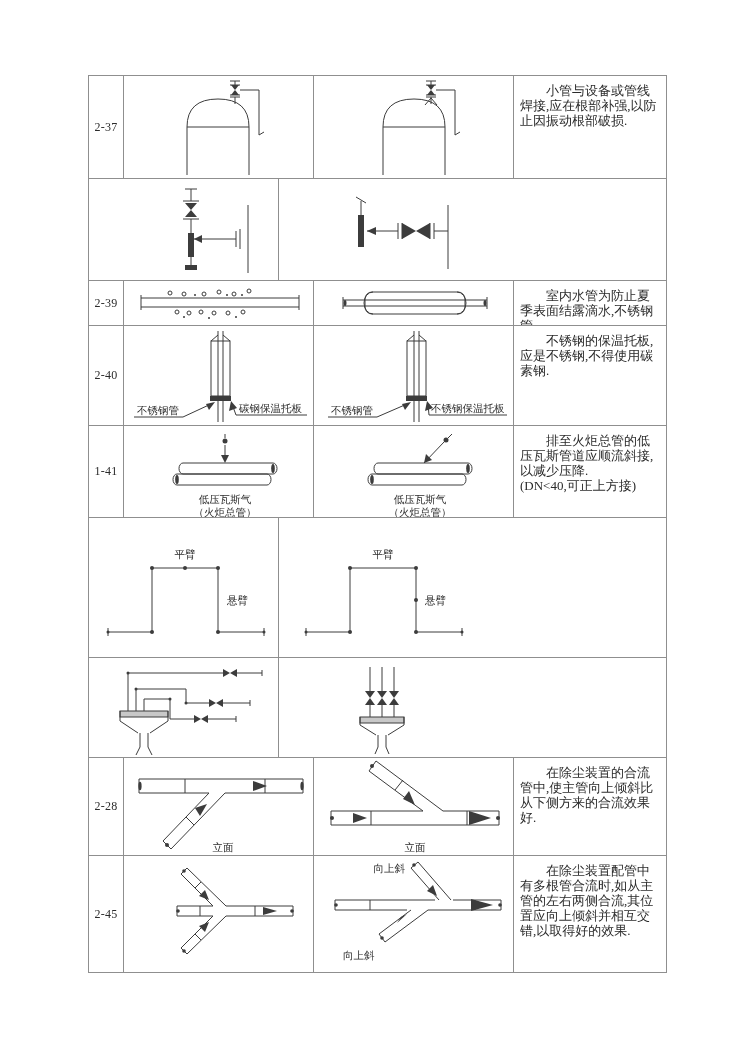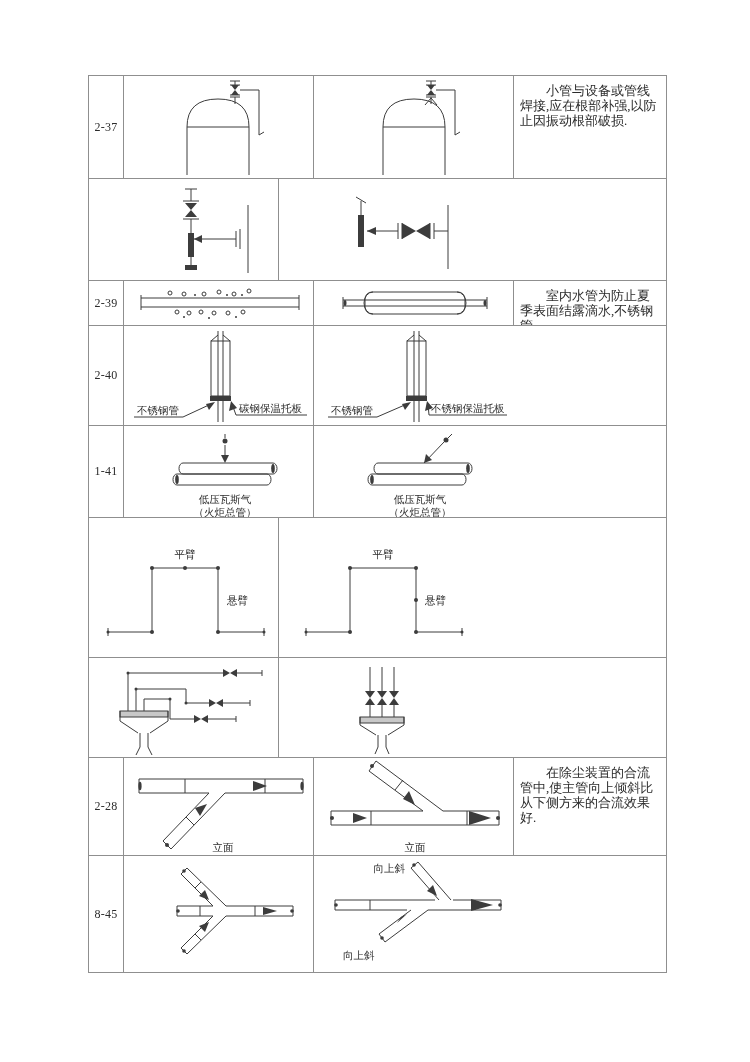--- a/index.html
+++ b/index.html
@@ -198,20 +198,23 @@
             <line x1="7" y1="90" x2="56" y2="90"></line>
             <line x1="56" y1="90" x2="86" y2="77"></line>
             <path class="f" d="M90,75 L81,77 L84,83 Z"></path>
             <text x="110" y="85">不锈钢保温托板</text>
             <line x1="108" y1="88" x2="186" y2="88"></line>
             <line x1="108" y1="88" x2="107" y2="77"></line>
             <path class="f" d="M106,74 L104,84 L112,81 Z"></path>
           </g>
         </svg>
       </div>
+      <div class="cell c-note">
+          <div class="note-text">　　不锈钢的保温托板,应是不锈钢,不得使用碳素钢.</div>
+        </div>
     </div>
 
     <div class="row" style="height:92px">
       <div class="cell c-num">
           <span>1-41</span>
         </div>
       <div class="cell c-d1">
         <svg class="dg" width="188" height="90" viewBox="0 0 188 90">
           <line x1="58" y1="36" x2="148" y2="36"></line>
             <line x1="58" y1="47" x2="148" y2="47"></line>
@@ -246,20 +249,24 @@
             <ellipse class="f" cx="52" cy="52.5" rx="1.8" ry="4.5"></ellipse>
             <line x1="104" y1="36" x2="124" y2="15"></line>
             <path class="f" d="M104,36 L106,27 L112,33 Z"></path>
             <circle class="f" cx="126" cy="13" r="2.5"></circle>
             <line x1="128" y1="11" x2="132" y2="7"></line>
             <text x="100" y="76" text-anchor="middle">低压瓦斯气</text>
             <text x="100" y="89" text-anchor="middle">（火炬总管）</text>
           </g>
         </svg>
       </div>
+      <div class="cell c-note">
+          <div class="note-text">　　排至火炬总管的低压瓦斯管道应顺流斜接,以减少压降.
+(DN&lt;40,可正上方接)</div>
+        </div>
     </div>
 
     <div class="row" style="height:140px">
       <div class="cell c-d1">
         <svg class="dg" width="188" height="136" viewBox="0 0 188 136">
           <line x1="18" y1="112" x2="62" y2="112"></line>
             <line x1="128" y1="112" x2="174" y2="112"></line>
           <line x1="62" y1="112" x2="62" y2="48"></line>
             <line x1="128" y1="112" x2="128" y2="48"></line>
           <line x1="62" y1="48" x2="128" y2="48"></line>
@@ -414,21 +421,21 @@
           <text x="100" y="92" text-anchor="middle">立面</text>
         </svg>
       </div>
       <div class="cell c-note">
           <div class="note-text">　　在除尘装置的合流管中,使主管向上倾斜比从下侧方来的合流效果好.</div>
         </div>
     </div>
 
     <div class="row" style="height:116px">
       <div class="cell c-num">
-          <span>8-45</span>
+          <span>2-45</span>
         </div>
       <div class="cell c-d1">
         <svg class="dg" width="188" height="112" viewBox="0 0 188 112">
           <line x1="52" y1="48" x2="88" y2="48"></line>
             <line x1="101" y1="48" x2="168" y2="48"></line>
           <line x1="52" y1="58" x2="88" y2="58"></line>
             <line x1="101" y1="58" x2="168" y2="58"></line>
           <line x1="52" y1="48" x2="52" y2="58"></line>
             <circle class="f" cx="53" cy="53" r="1.8"></circle>
           <line x1="168" y1="48" x2="168" y2="58"></line>
@@ -470,16 +477,19 @@
           <line x1="64" y1="76" x2="96" y2="52"></line>
             <line x1="70" y1="84" x2="113" y2="52"></line>
           <line x1="64" y1="76" x2="70" y2="84"></line>
             <circle class="f" cx="67" cy="80" r="1.8"></circle>
           <path class="f" d="M92,56 L86,59 L82,65 Z"></path>
           <path class="f" d="M178,47 L156,41 L156,53 Z"></path>
           <text x="90" y="14" text-anchor="end">向上斜</text>
           <text x="28" y="101">向上斜</text>
         </svg>
       </div>
+      <div class="cell c-note">
+          <div class="note-text">　　在除尘装置配管中有多根管合流时,如从主管的左右两侧合流,其位置应向上倾斜并相互交错,以取得好的效果.</div>
+        </div>
     </div>
 
   </div>
 </div>
 
 </body></html>

